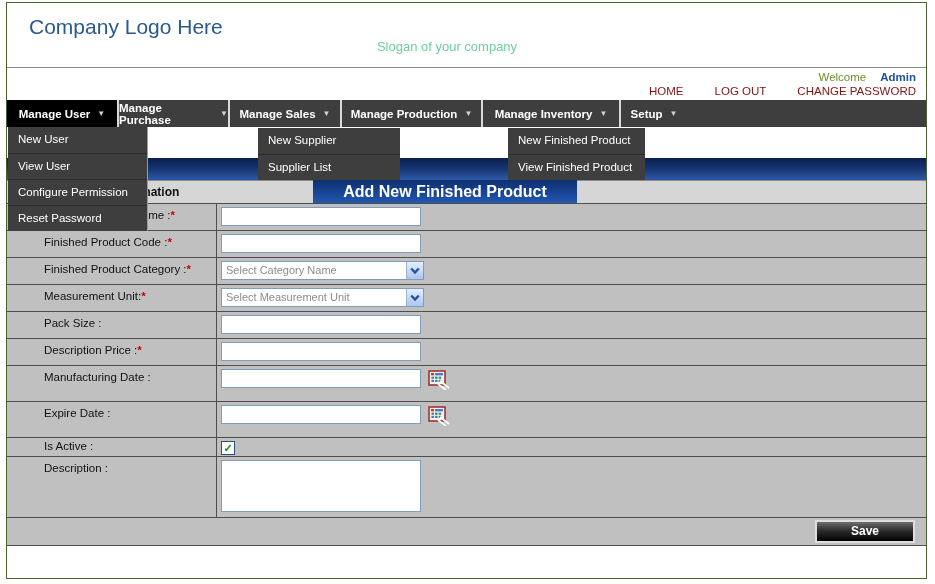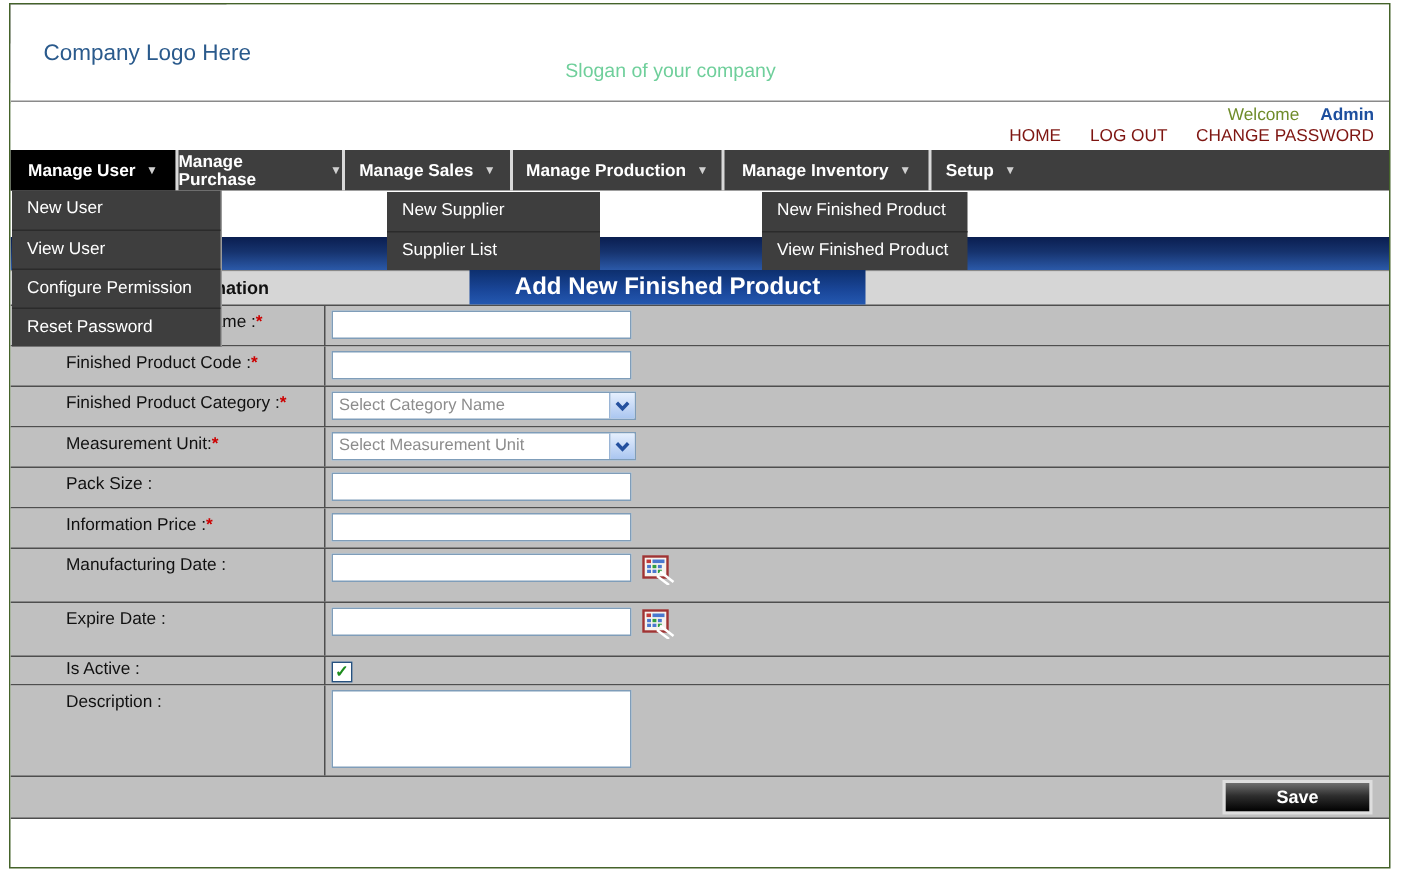--- a/index.html
+++ b/index.html
@@ -1,30 +1,30 @@
 <!DOCTYPE html>
 <html><head>
 <meta charset="utf-8">
 <style>
   * { margin:0; padding:0; box-sizing:border-box; }
   html,body { background:#fff; width:935px; height:584px; font-family:"Liberation Sans", sans-serif; }
   #frame { position:absolute; left:6px; top:2px; width:921px; height:577px; border:1px solid #45632a; background:#fff; overflow:hidden; }
 
   
   #header { position:absolute; left:0; top:0; width:100%; height:65px; background:#fff; border-bottom:1px solid #8a8a8a; }
-  #logo { position:absolute; left:22px; top:24px; font-size:15px; color:#2a5a8c; }
+  #logo { position:absolute; left:22px; top:12px; font-size:21px; color:#2a5a8c; }
   #slogan { position:absolute; left:0; top:36px; width:880px; text-align:center; font-size:13px; color:#6fcf9b; }
 
   
   #userbar { position:absolute; left:0; top:66px; width:100%; height:31px; background:#fff; }
   #welcome-line { position:absolute; right:10px; top:2px; font-size:11.5px; }
   #welcome-line .welcome { color:#6f8c2a; }
   #welcome-line .admin { color:#1d4f9e; font-weight:bold; margin-left:14px; }
   #links-line { position:absolute; right:10px; top:16px; font-size:11.5px; color:#7e1511; }
-  #links-line span { margin-left:16px; cursor:pointer; }
+  #links-line span { margin-left:28px; cursor:pointer; }
 
   
   #menubar { position:absolute; left:0; top:97px; width:100%; height:27px; background:#3e3e3e; display:flex;font-weight:bold; }
   .menu-item { height:27px; display:flex; align-items:center; justify-content:center; color:#fff; font-size:11.5px; cursor:pointer; }
   .menu-sep { width:2px; height:27px; background:#d9d9d9; }
   .menu-item .caret { font-size:8px; color:#d0d0d0; margin-left:7px; }
   .menu-item.active { background:#000; }
 
   
   .panel { position:absolute; background:#3e3e3e; }
@@ -174,21 +174,21 @@
     </div>
 
     <div class="frow r-pack">
       <div class="fcell-label"><span>Pack Size :</span><span class="star"></span></div>
       <div class="fcell-ctrl">
           <input class="tinput" type="text" style="">
         </div>
     </div>
 
     <div class="frow r-price">
-      <div class="fcell-label"><span>Information Price :</span><span class="star">*</span></div>
+      <div class="fcell-label"><span>Description Price :</span><span class="star">*</span></div>
       <div class="fcell-ctrl">
           <input class="tinput" type="text" style="">
         </div>
     </div>
 
     <div class="frow r-date">
       <div class="fcell-label"><span>Manufacturing Date :</span><span class="star"></span></div>
       <div class="fcell-ctrl">
         <input class="tinput" type="text" style="">
         <span class="cal-icon">

